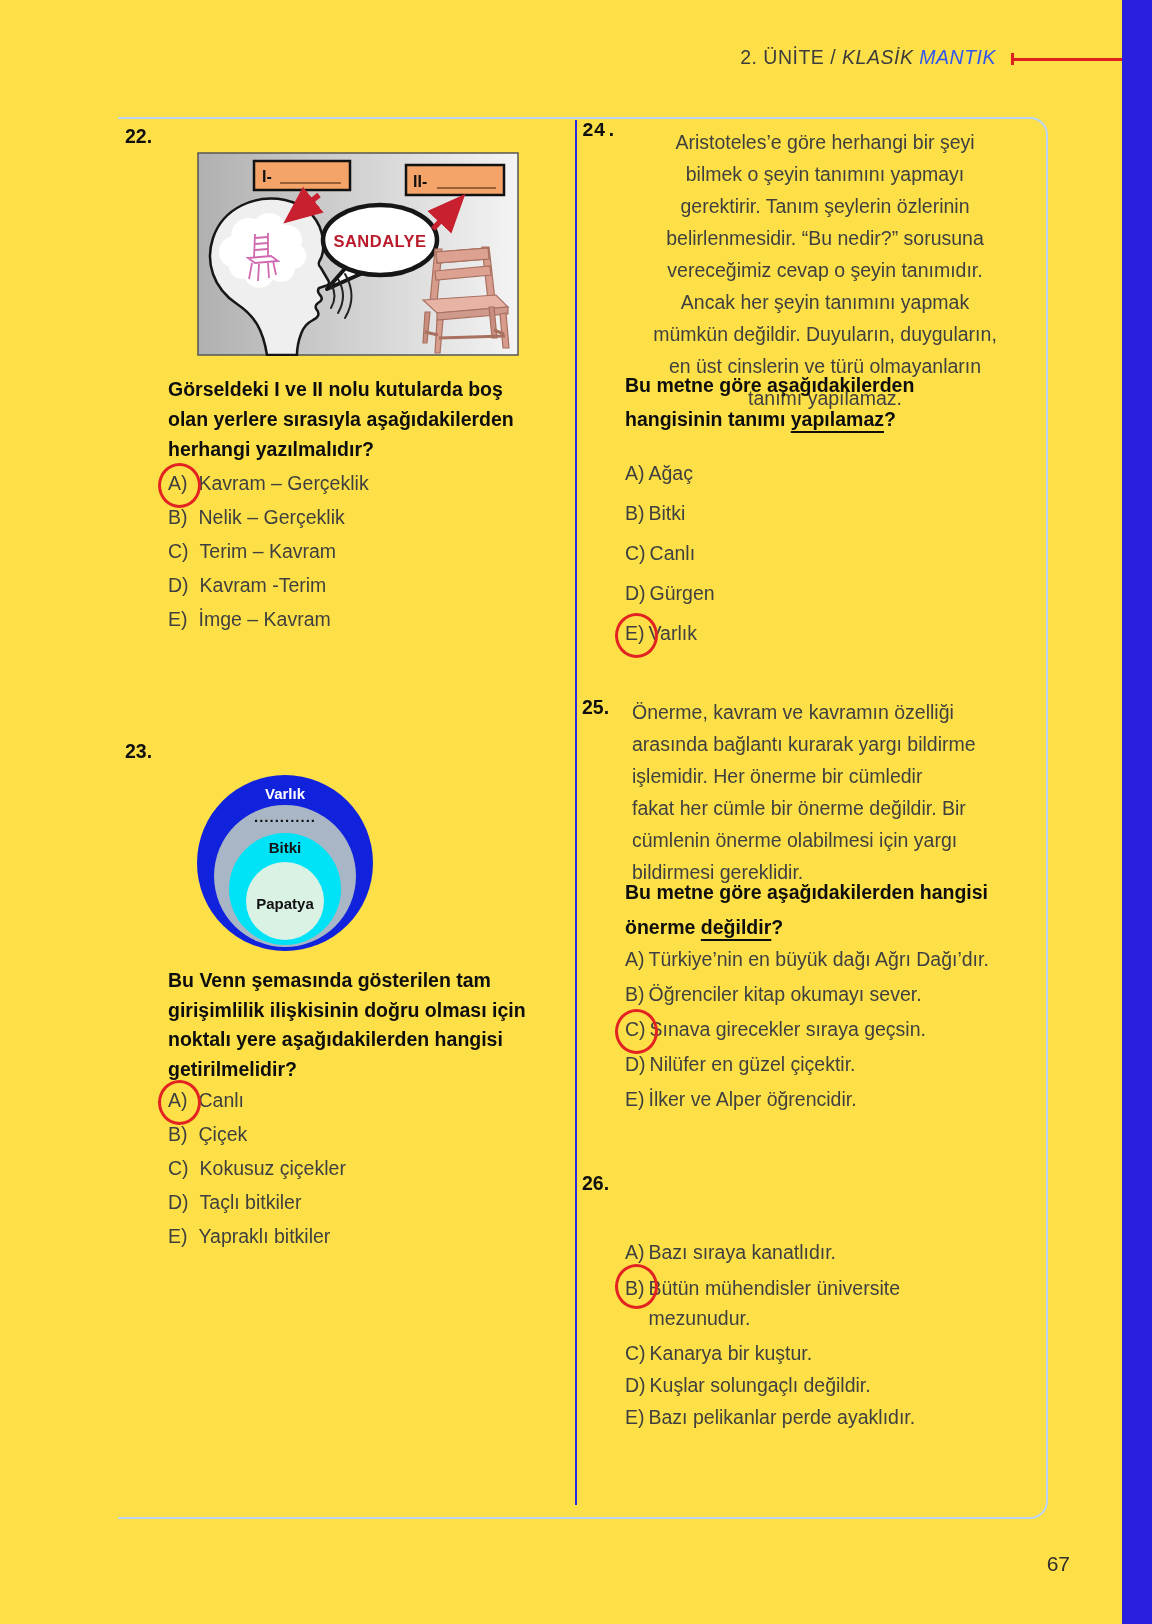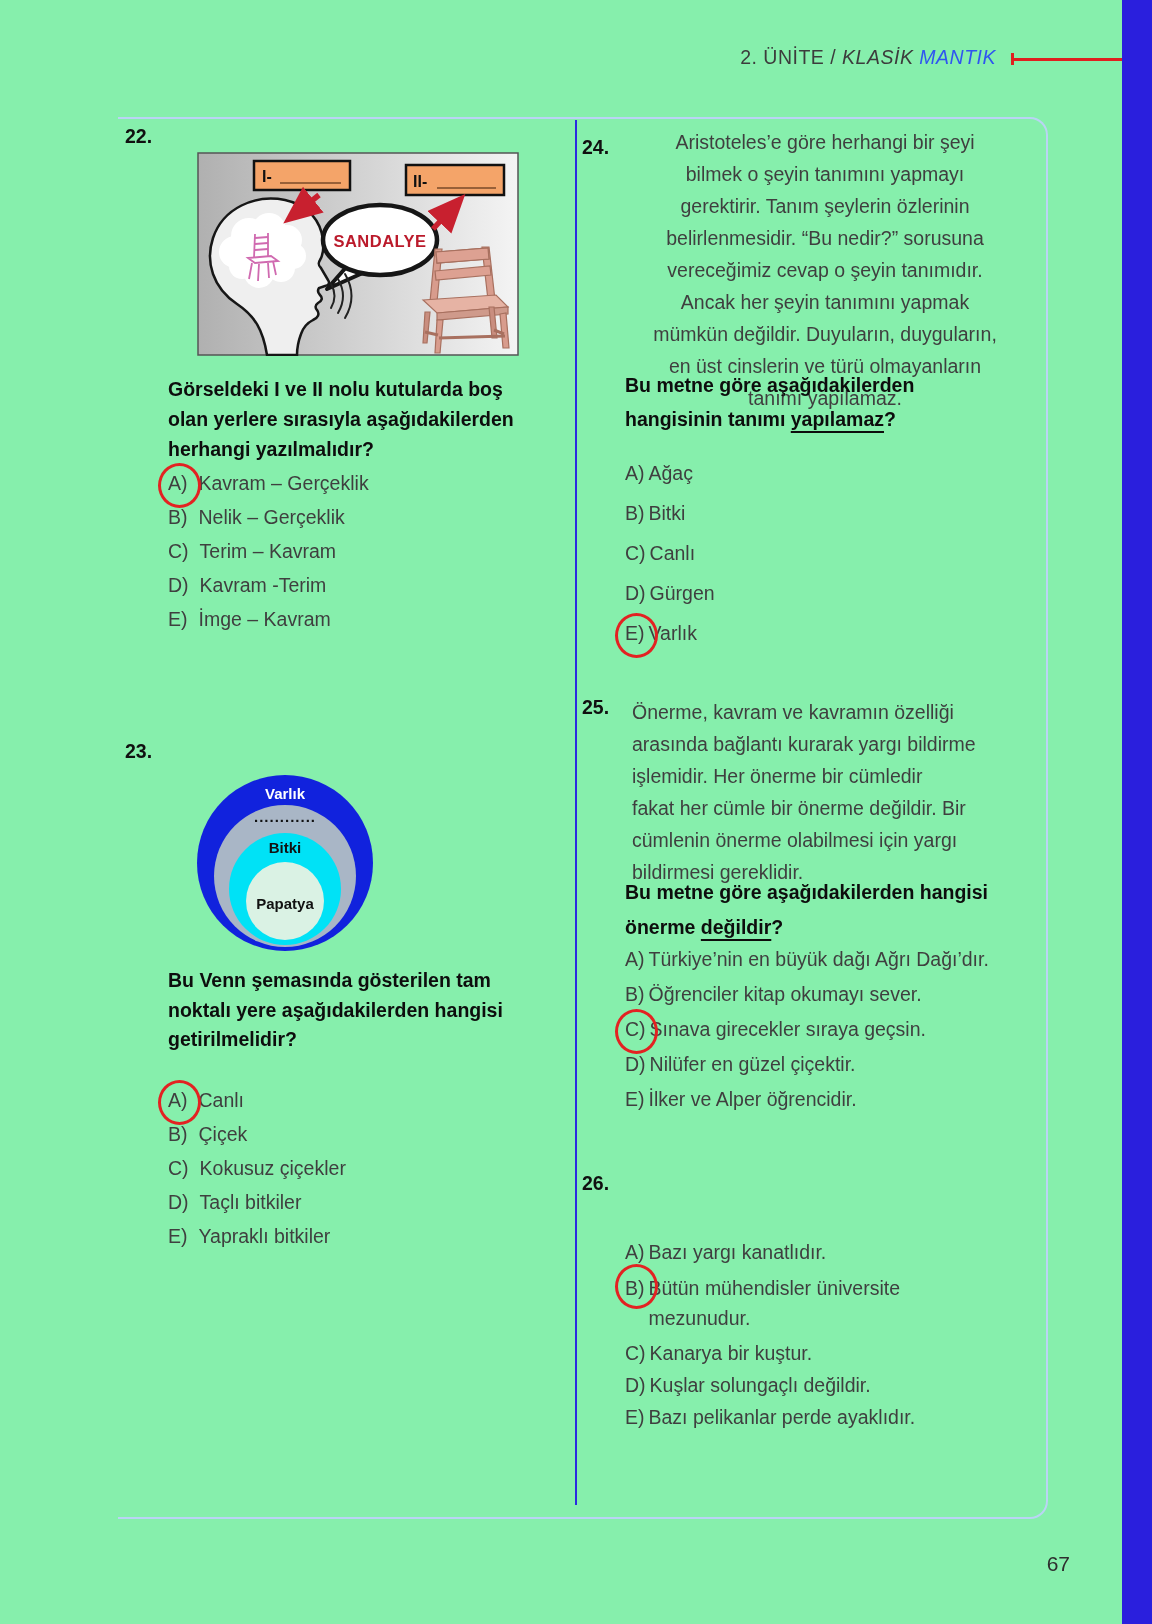--- a/index.html
+++ b/index.html
@@ -1,16 +1,16 @@
 <!DOCTYPE html>
 <html><head>
 <meta charset="utf-8">
 <style>
   html,body{margin:0;padding:0;background:#ffffff;}
-  .page{position:relative;width:1152px;height:1624px;background:#86efac;overflow:hidden;
+  .page{position:relative;width:1152px;height:1624px;background:#fde047;overflow:hidden;
         font-family:"Liberation Sans","DejaVu Sans",sans-serif;}
   .abs{position:absolute;}
 
   
   .edge-bar{left:1122px;top:0;width:30px;height:1624px;background:#2a1fdd;}
 
   
   .header{top:46px;left:480px;width:516px;text-align:right;font-size:19.5px;letter-spacing:.5px;color:#3c3c3c;white-space:nowrap;}
   .header .ital{font-style:italic;}
   .header .blue{color:#2f55f0;}
@@ -176,20 +176,21 @@
     <circle cx="100" cy="137" r="56" fill="#00e2f6"></circle>
     <circle cx="100" cy="149" r="39" fill="#daf2e4"></circle>
     <text x="100" y="47" text-anchor="middle" font-size="15" font-weight="bold" fill="#ffffff">Varlık</text>
     <text x="100" y="70" text-anchor="middle" font-size="15" font-weight="bold" fill="#111" letter-spacing="1">............</text>
     <text x="100" y="101" text-anchor="middle" font-size="15" font-weight="bold" fill="#111">Bitki</text>
     <text x="100" y="157" text-anchor="middle" font-size="15" font-weight="bold" fill="#111">Papatya</text>
   </svg>
 
   <div class="abs stem lh295" style="left:168px;top:966px;width:390px;">
     <div>Bu Venn şemasında gösterilen tam</div>
+    <div>girişimlilik ilişkisinin doğru olması için</div>
     <div>noktalı yere aşağıdakilerden hangisi</div>
     <div>getirilmelidir?</div>
   </div>
 
   <div class="abs opts-l" style="left:168px;top:1089px;width:380px;">
     <div class="opt">
       <span class="circle"></span>
       <span class="letter">A)</span>
       <span>Canlı</span>
     </div>
@@ -204,21 +205,21 @@
     <div class="opt">
       <span class="letter">D)</span>
       <span>Taçlı bitkiler</span>
     </div>
     <div class="opt">
       <span class="letter">E)</span>
       <span>Yapraklı bitkiler</span>
     </div>
   </div>
 
-  <div class="abs qnum" style="left:582px;top:136px;">24.</div>
+  <div class="abs qnum" style="left:582px;top:120px;font-family:Liberation Mono, monospace;">24.</div>
 
   <div class="abs passage lh32" style="left:625px;top:126px;width:400px;text-align:center;">
     <div>Aristoteles’e göre herhangi bir şeyi</div>
     <div>bilmek o şeyin tanımını yapmayı</div>
     <div>gerektirir. Tanım şeylerin özlerinin</div>
     <div>belirlenmesidir. “Bu nedir?” sorusuna</div>
     <div>vereceğimiz cevap o şeyin tanımıdır.</div>
     <div>Ancak her şeyin tanımını yapmak</div>
     <div>mümkün değildir. Duyuların, duyguların,</div>
     <div>en üst cinslerin ve türü olmayanların</div>
@@ -293,21 +294,21 @@
       <span>İlker ve Alper öğrencidir.</span>
     </div>
   </div>
 
   <div class="abs qnum" style="left:582px;top:1172px;">26.</div>
 
 
   <div class="abs opts-r" style="left:625px;top:1241px;width:350px;">
     <div class="opt" style="margin-bottom:9px;">
       <span class="letter">A)</span>
-      <span>Bazı yargı kanatlıdır.</span>
+      <span>Bazı sıraya kanatlıdır.</span>
     </div>
     <div class="opt" style="margin-bottom:9px;line-height:30px;">
       <span class="circle"></span>
       <span class="letter">B)</span>
       <span style="max-width:280px;">Bütün mühendisler üniversite mezunudur.</span>
     </div>
     <div class="opt" style="margin-bottom:9px;">
       <span class="letter">C)</span>
       <span>Kanarya bir kuştur.</span>
     </div>

